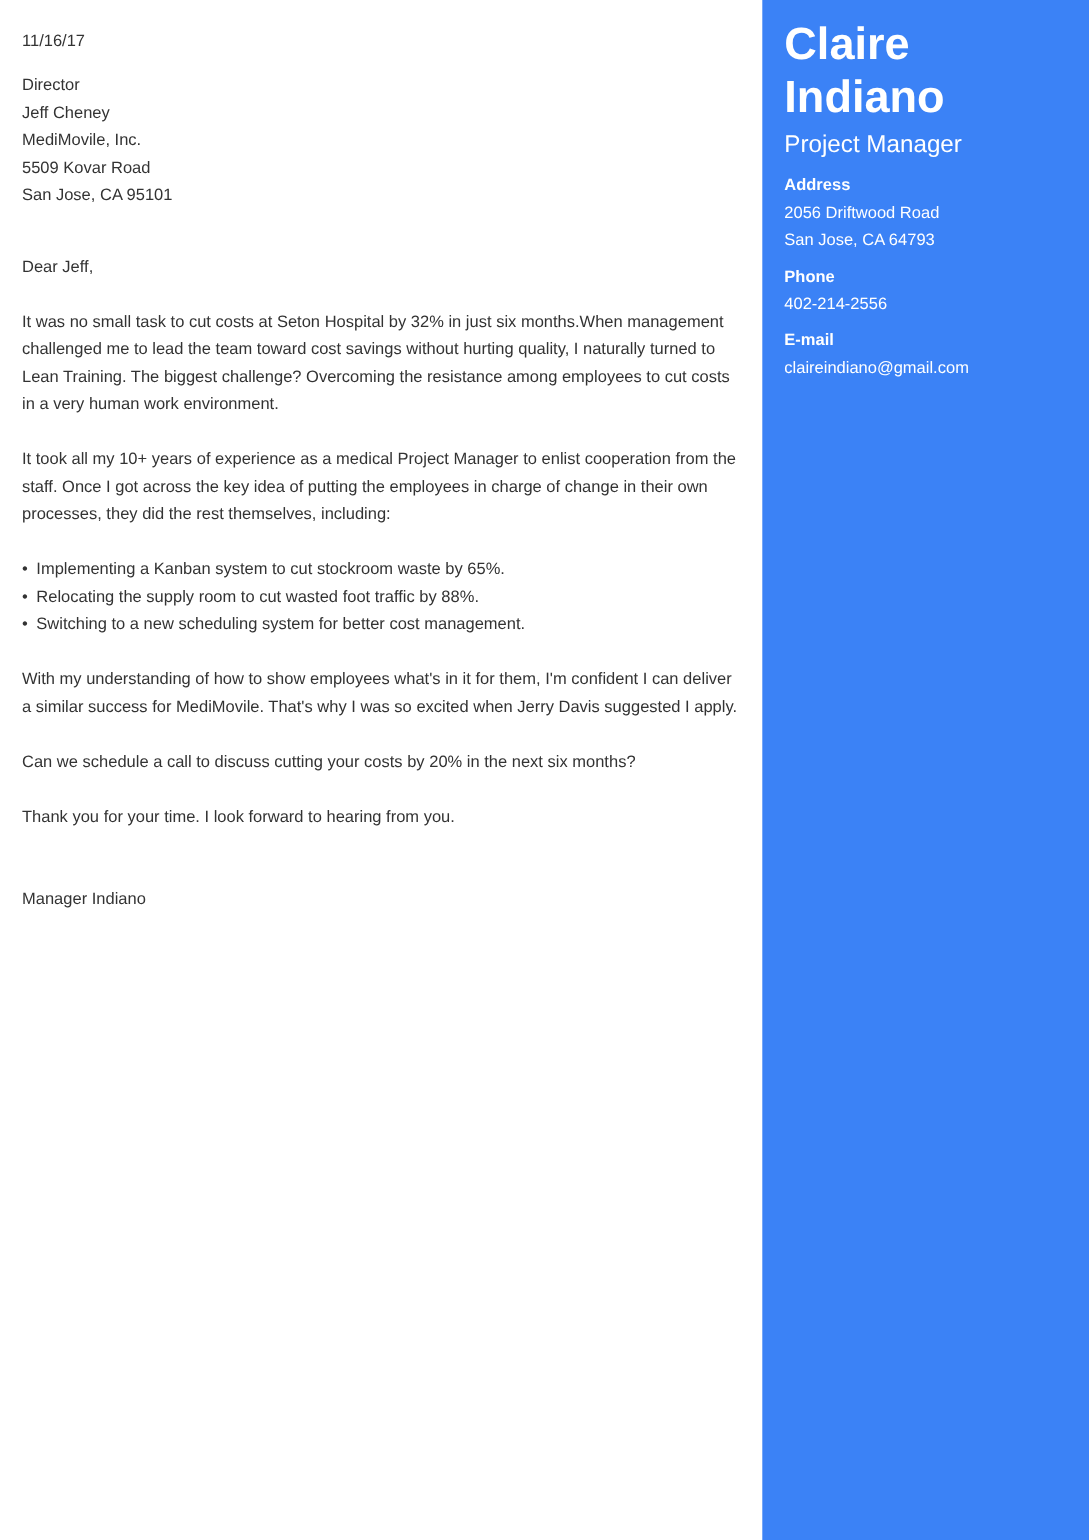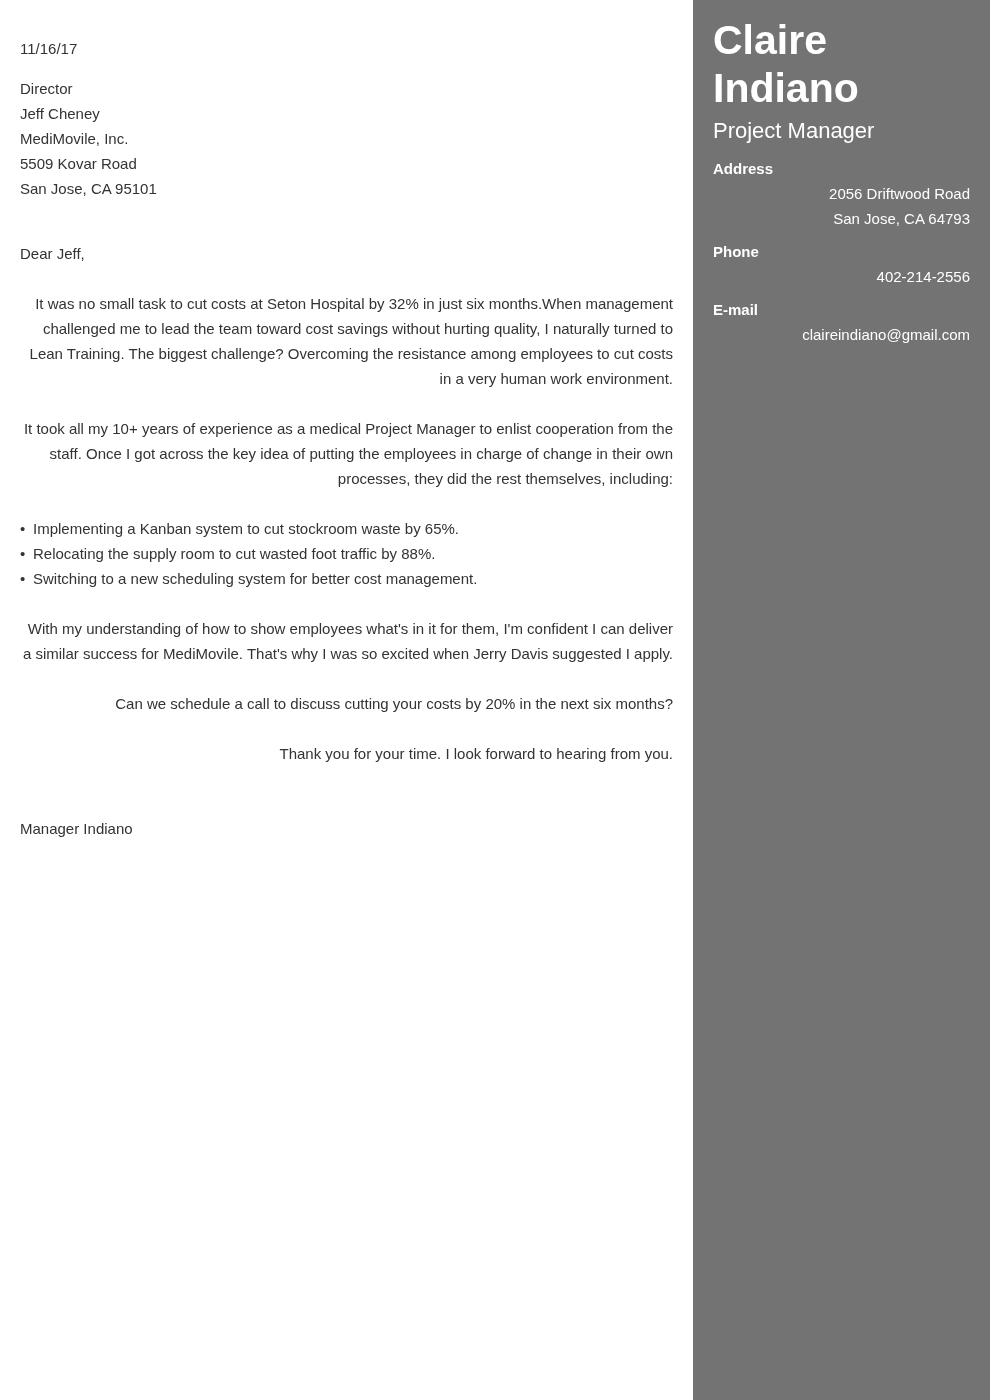--- a/index.html
+++ b/index.html
@@ -12,37 +12,37 @@
     }
     .main {
       position: absolute;
       left: 0; top: 0;
       width: 693px; height: 1400px;
       padding: 20px 20px 0 20px;
       font-size: 15px;
       line-height: 25px;
       color: #333333;
     }
-    .date { margin-top: 16px; height: 25px; line-height: 25px; }
+    .date { margin-top: 5px; height: 25px; line-height: 25px; }
     .recipient { margin-top: 15px; }
     .recipient div { height: 25px; }
     .salutation { margin-top: 40px; }
-    .para { margin-top: 25px; text-align: right; }
+    .para { margin-top: 25px; }
     .bullets { margin-top: 25px; list-style: none; }
     .bullets li { position: relative; padding-left: 13px; height: 25px; }
     .bullets li .bullet {
       position: absolute; left: 0; top: 0;
     }
     .signature { margin-top: 50px; }
 
     .sidebar {
       position: absolute;
       left: 693px; top: 0;
       width: 297px; height: 1400px;
-      background: #737373;
+      background: #3b82f6;
       color: #ffffff;
     }
     .name {
       padding: 16px 20px 0 20px;
       font-size: 41px;
       font-weight: bold;
       line-height: 48px;
       color: #ffffff;
     }
     .title {
@@ -57,21 +57,21 @@
       background: #2a2e37;
       padding: 0 20px;
       font-size: 22px;
       font-weight: bold;
       line-height: 41px;
       color: #ffffff;
     }
     .info { padding: 10px 20px 0 20px; font-size: 15px; line-height: 25px; }
     .info-block { margin-bottom: 8px; }
     .info-label { font-weight: bold; height: 25px; }
-    .info-value { height: 25px; text-align: right; }
+    .info-value { height: 25px; }
   </style>
 </head>
 <body>
 
 <div class="main">
   <div class="date">11/16/17</div>
 
   <div class="recipient">
     <div>Director</div>
     <div>Jeff Cheney</div>

